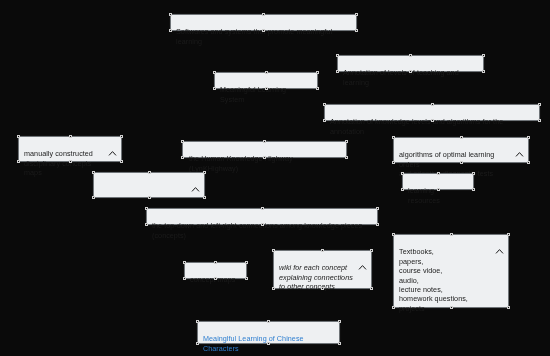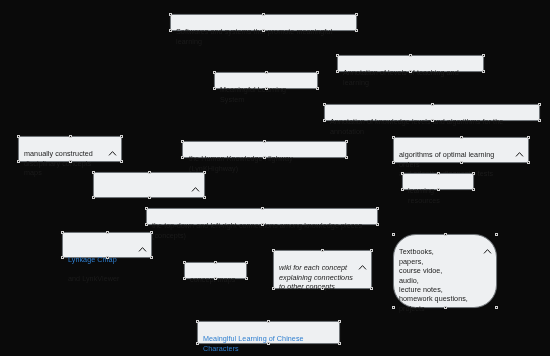--- a/index.html
+++ b/index.html
@@ -186,37 +186,20 @@
   <div class="node sel" style="left:146px; top:208px; width:232px; height:17px;">
     <span class="txt">the top-down and left-right connections among knowledge pieces (concepts)</span>
     <span class="h tl"></span>
     <span class="h tr"></span>
     <span class="h bl"></span>
     <span class="h br"></span>
     <span class="h tc"></span>
     <span class="h bc"></span>
   </div>
 
-  <div class="node sel has-chev" style="left:62px; top:232px; width:90px; height:26px;">
-    <span class="txt">
-      <span class="blue-line">Lynkage Cmap</span><br>
-      <span class="dark-line">and LynkViewer</span>
-    </span>
-    <span class="chev">
-      <svg width="9" height="7" viewBox="0 0 9 7">
-          <path d="M1 5.4 L4.5 1.6 L8 5.4" fill="none" stroke="#1b1b1b" stroke-width="1"></path>
-        </svg>
-    </span>
-    <span class="h tl"></span>
-    <span class="h tr"></span>
-    <span class="h bl"></span>
-    <span class="h br"></span>
-    <span class="h tc"></span>
-    <span class="h bc"></span>
-  </div>
 
   <div class="node sel" style="left:184px; top:262px; width:63px; height:17px;">
     <span class="txt">concept maps</span>
     <span class="h tl"></span>
     <span class="h tr"></span>
     <span class="h bl"></span>
     <span class="h br"></span>
     <span class="h tc"></span>
     <span class="h bc"></span>
   </div>
@@ -231,21 +214,21 @@
         </svg>
     </span>
     <span class="h tl"></span>
     <span class="h tr"></span>
     <span class="h bl"></span>
     <span class="h br"></span>
     <span class="h tc"></span>
     <span class="h bc"></span>
   </div>
 
-  <div class="node sel has-chev" style="left:393px; top:234px; width:104px; height:74px;border-radius:23px;">
+  <div class="node sel has-chev" style="left:393px; top:234px; width:116px; height:74px;">
     <span class="txt">Textbooks,
 papers,
 course vidoe,
 audio,
 lecture notes,
 homework questions,
 projects</span>
     <span class="chev">
       <svg width="9" height="7" viewBox="0 0 9 7">
           <path d="M1 5.4 L4.5 1.6 L8 5.4" fill="none" stroke="#1b1b1b" stroke-width="1"></path>

